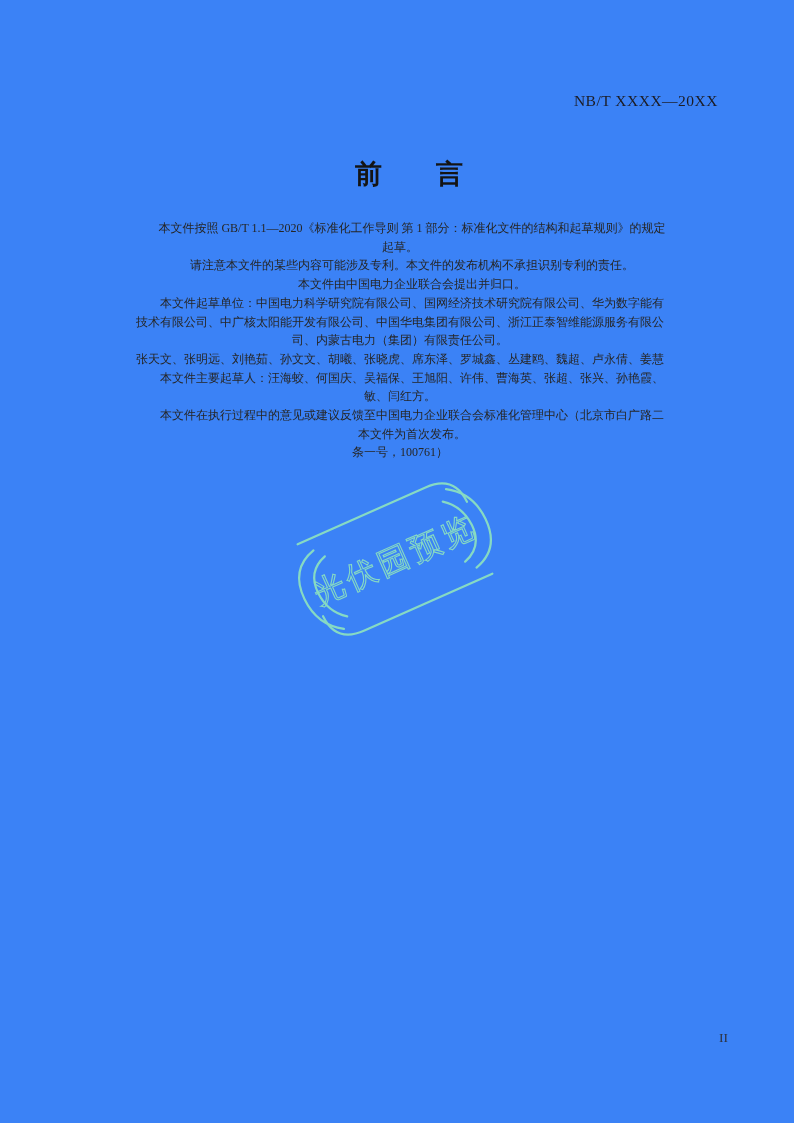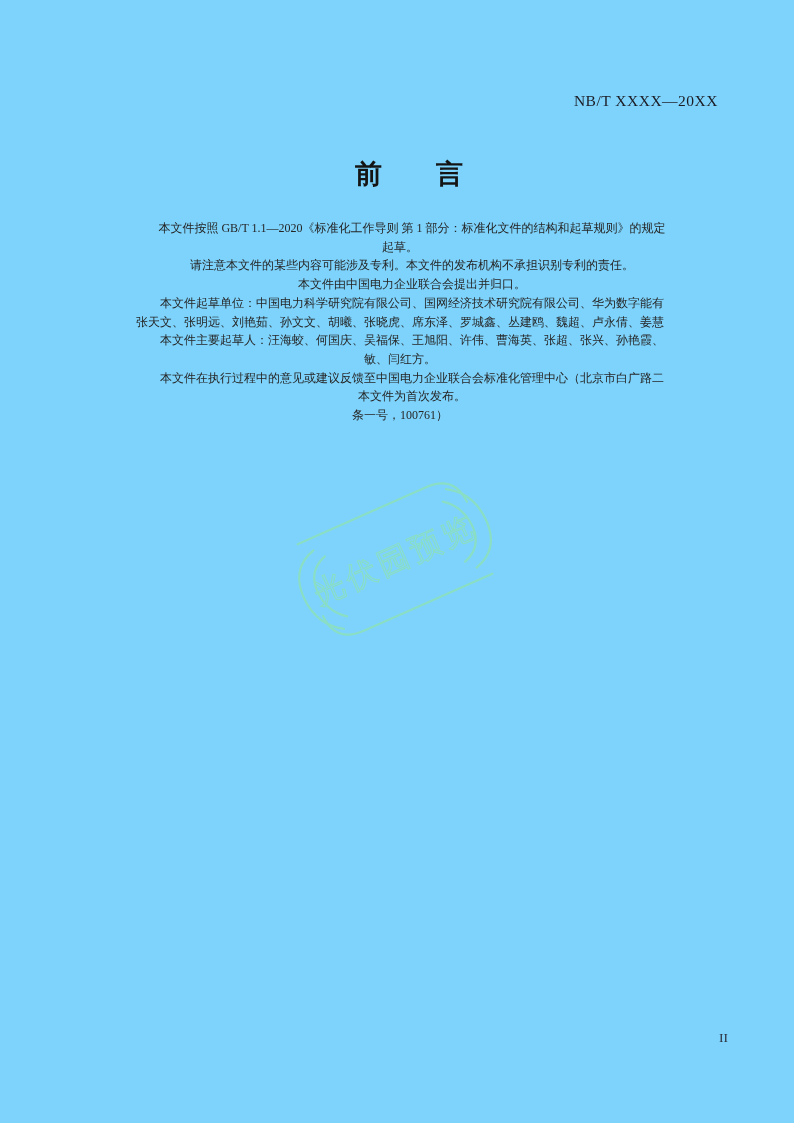--- a/index.html
+++ b/index.html
@@ -4,21 +4,21 @@
 <style>
   html, body {
     margin: 0;
     padding: 0;
     background: #ffffff;
   }
   .page {
     position: relative;
     width: 794px;
     height: 1123px;
-    background: #7dd3fc;
+    background: #3b82f6;
     overflow: hidden;
     font-family: "Liberation Serif", "DejaVu Serif", serif;
     color: #262626;
   }
   .header-code {
     position: absolute;
     top: 92px;
     right: 76px;
     font-size: 15.5px;
     letter-spacing: 0.5px;
@@ -75,20 +75,22 @@
   <div class="header-code">NB/T XXXX—20XX</div>
 
   <h1 class="doc-title">前　　言</h1>
 
   <div class="body-text">
       <div class="line">　　本文件按照 GB/T 1.1—2020《标准化工作导则 第 1 部分：标准化文件的结构和起草规则》的规定</div>
       <div class="line">起草。</div>
       <div class="line">　　请注意本文件的某些内容可能涉及专利。本文件的发布机构不承担识别专利的责任。</div>
       <div class="line">　　本文件由中国电力企业联合会提出并归口。</div>
       <div class="line">　　本文件起草单位：中国电力科学研究院有限公司、国网经济技术研究院有限公司、华为数字能有</div>
+      <div class="line">技术有限公司、中广核太阳能开发有限公司、中国华电集团有限公司、浙江正泰智维能源服务有限公</div>
+      <div class="line">司、内蒙古电力（集团）有限责任公司。</div>
       <div class="line">张天文、张明远、刘艳茹、孙文文、胡曦、张晓虎、席东泽、罗城鑫、丛建鸥、魏超、卢永倩、姜慧</div>
       <div class="line">　　本文件主要起草人：汪海蛟、何国庆、吴福保、王旭阳、许伟、曹海英、张超、张兴、孙艳霞、</div>
       <div class="line">敏、闫红方。</div>
       <div class="line">　　本文件在执行过程中的意见或建议反馈至中国电力企业联合会标准化管理中心（北京市白广路二</div>
       <div class="line">　　本文件为首次发布。</div>
       <div class="line">条一号，100761）</div>
     </div>
 
   <div class="watermark">
     <svg width="230" height="195" viewBox="0 0 230 195" xmlns="http://www.w3.org/2000/svg">

